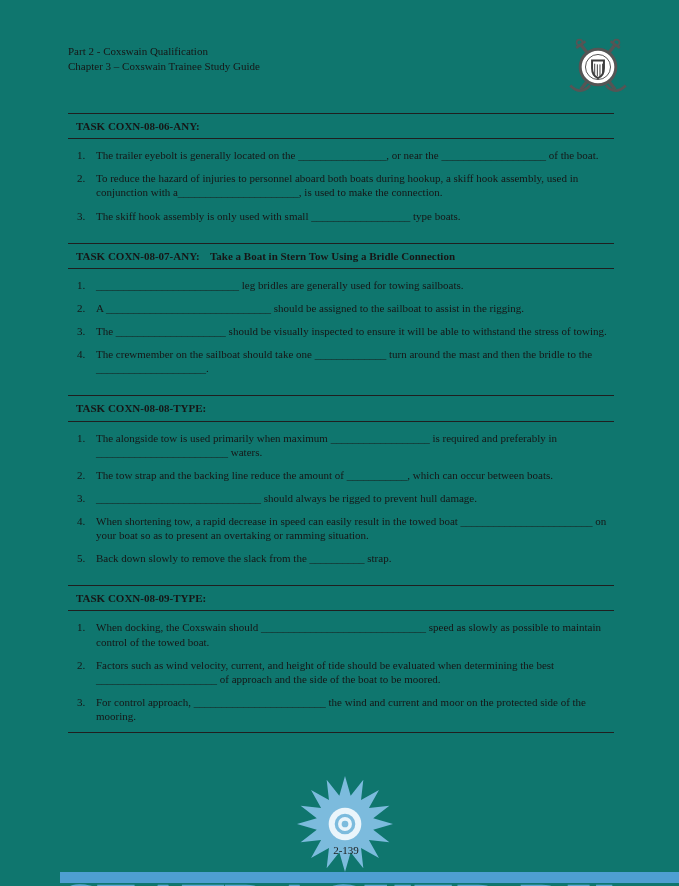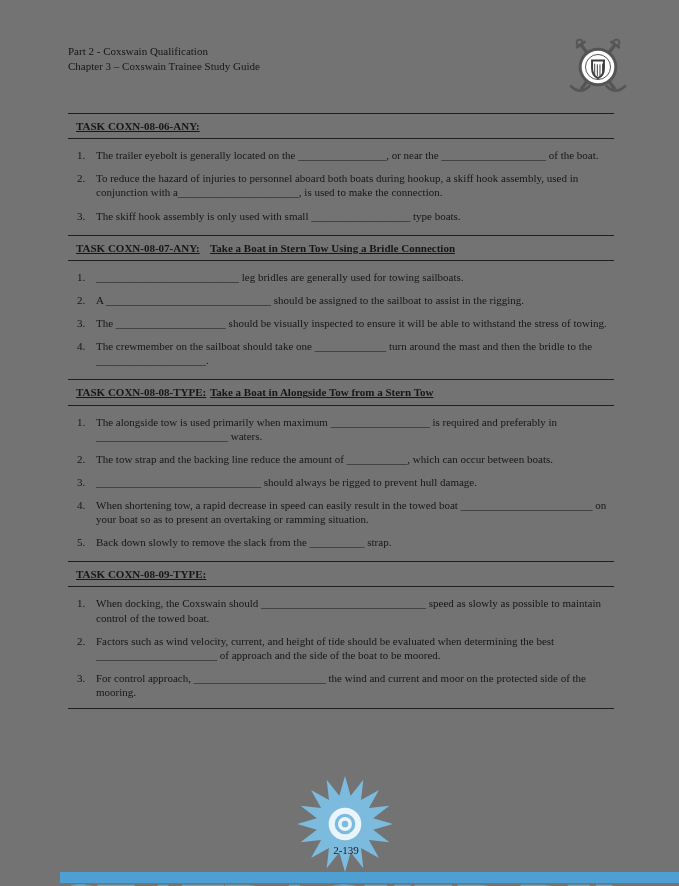--- a/index.html
+++ b/index.html
@@ -1,32 +1,32 @@
 <!DOCTYPE html>
 <html><head>
 <meta charset="utf-8">
 <style>
   html, body { margin: 0; padding: 0; background: #ffffff; }
   .page {
     position: relative;
     width: 679px; height: 886px;
     margin: 0 auto;
-    background: #737373;
+    background: #0f766e;
     font-family: "Liberation Serif", serif;
     color: #161616;
     overflow: hidden;
   }
   .content { position: absolute; left: 68px; top: 44px; width: 546px; z-index: 2; }
   .doc-header { font-size: 11px; line-height: 1.32; }
   .logo-wrap { position: absolute; top: 32px; right: 48px; width: 66px; height: 70px; z-index: 2; }
 
   .rule { height: 0; border-top: 1.4px solid #1f1f1f; }
-  .task { margin-top: 12px; }
+  .task { margin-top: 20px; }
   .task.first { margin-top: 40px; }
-  .task-head { display: flex; padding: 5px 0 5px 8px; font-weight: bold; font-size: 11px; line-height: 1.3; text-decoration: underline; }
+  .task-head { display: flex; padding: 5px 0 5px 8px; font-weight: bold; font-size: 11px; line-height: 1.3; }
   .task-id { flex: 0 0 134px; }
   .task-title { flex: 1; }
   .q-list { margin: 9px 0 0 0; padding: 0 0 0 9px; list-style: none; }
   .q-item { display: flex; margin-bottom: 9px; font-size: 11px; line-height: 1.28; }
   .q-num { flex: 0 0 19px; }
   .q-text { flex: 1; }
   .final-rule { margin-top: 8px; }
 
   .page-number {
     position: absolute; left: 0; right: 0; bottom: 30px;
@@ -131,21 +131,20 @@
           <span class="q-num">4.</span>
           <span class="q-text">The crewmember on the sailboat should take one _____________ turn around the mast and then the bridle to the ____________________.</span>
         </li>
       </ol>
     </section>
 
     <section class="task">
       <div class="rule"></div>
       <div class="task-head">
         <span class="task-id">TASK COXN-08-08-TYPE:</span>
-        <span class="task-title">Take a Boat in Alongside Tow from a Stern Tow</span>
       </div>
       <div class="rule"></div>
       <ol class="q-list">
         <li class="q-item">
           <span class="q-num">1.</span>
           <span class="q-text">The alongside tow is used primarily when maximum __________________ is required and preferably in ________________________ waters.</span>
         </li>
         <li class="q-item">
           <span class="q-num">2.</span>
           <span class="q-text">The tow strap and the backing line reduce the amount of ___________, which can occur between boats.</span>

